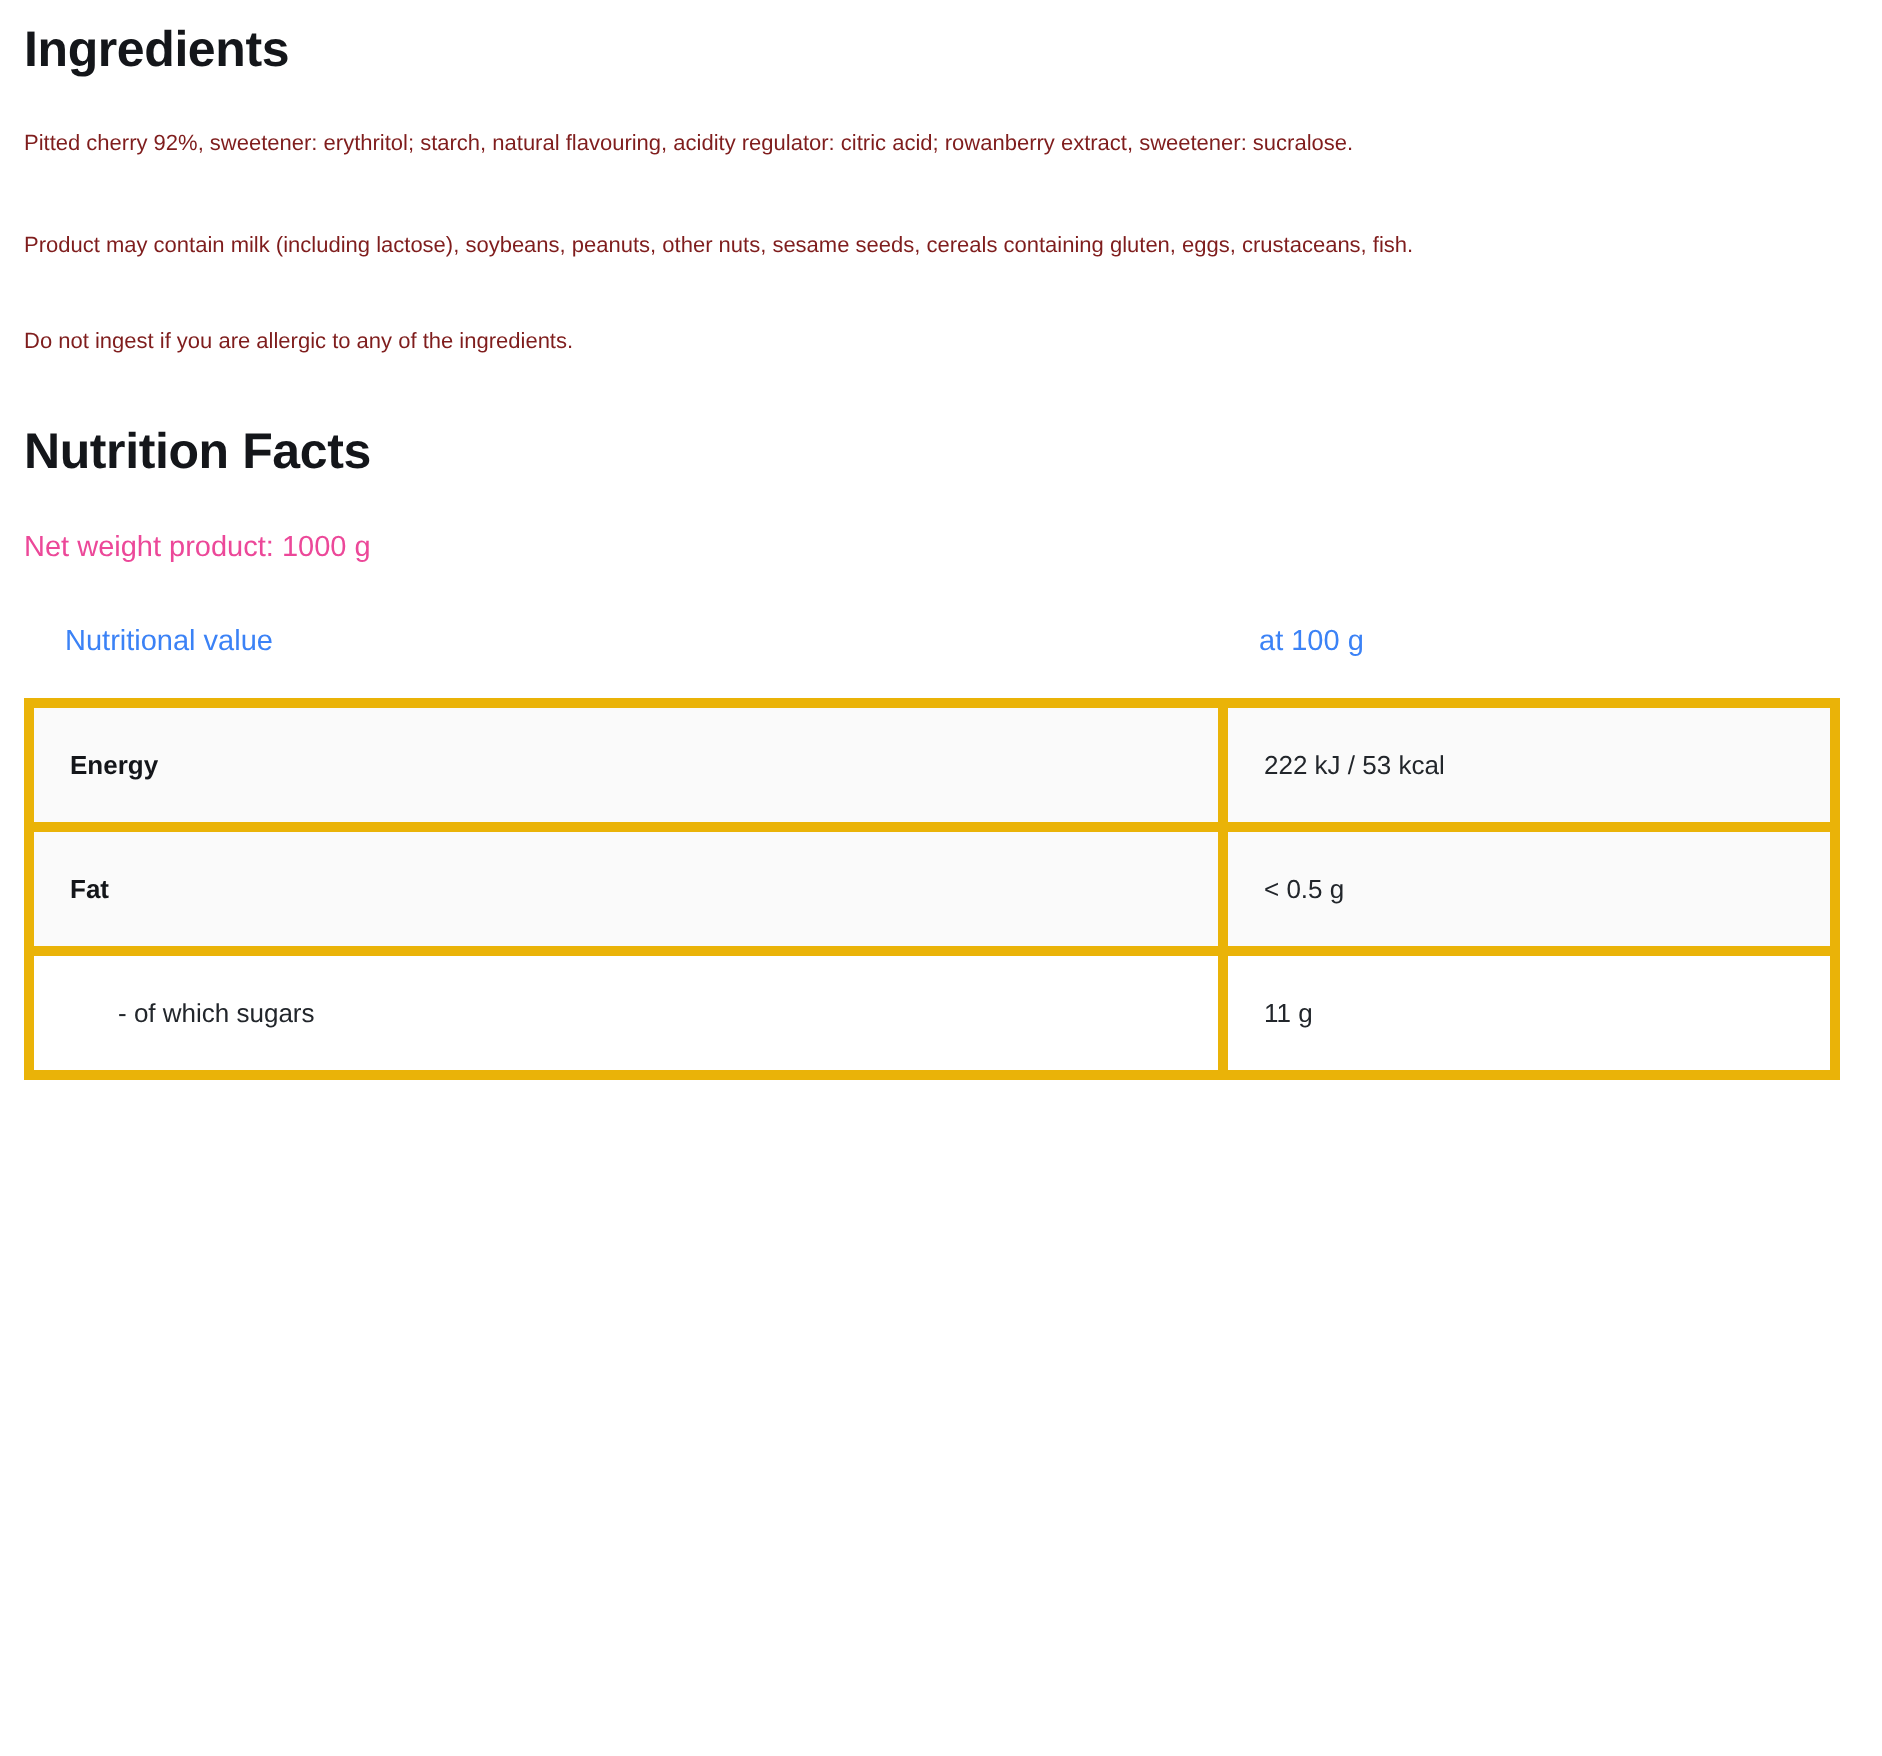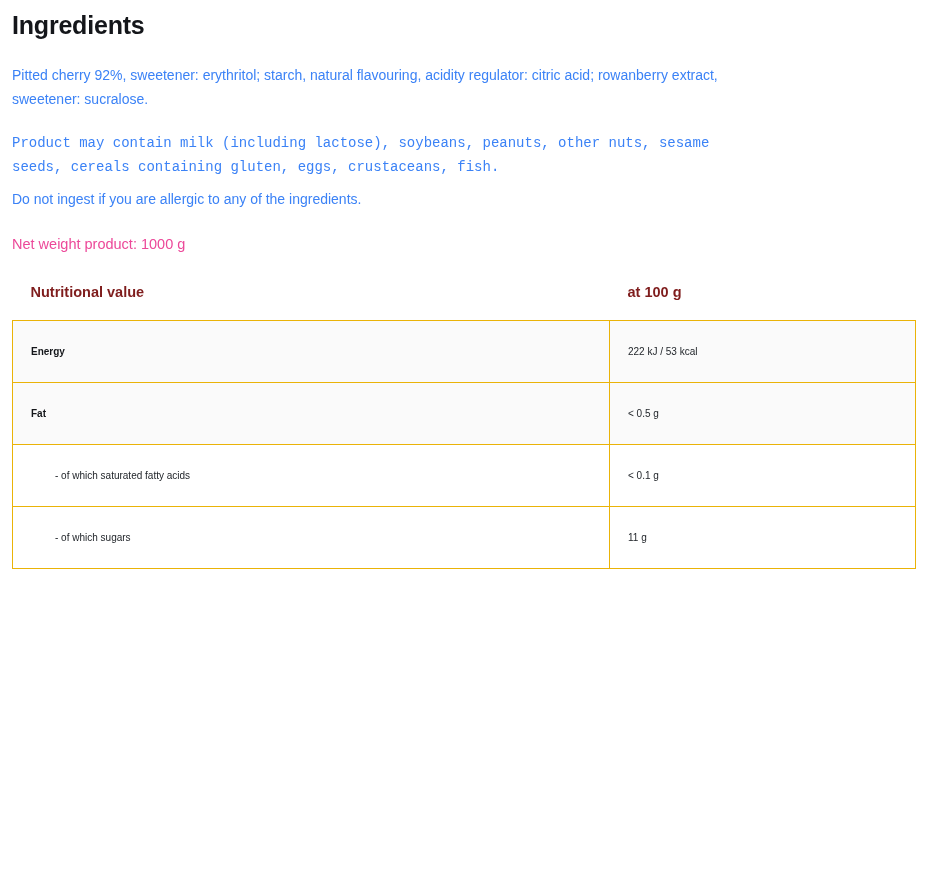--- a/index.html
+++ b/index.html
@@ -22,55 +22,55 @@
   h2.section-title {
     font-size: 25px;
     line-height: 1.2;
     font-weight: bold;
     color: #14161a;
     margin: 0;
     letter-spacing: -0.2px;
   }
   #ingredients-title { padding-top: 10px; }
   .paragraph {
-    font-size: 14px;
+    font-size: 11px;
     line-height: 1.72;
-    color: #3b82f6;
+    color: #7f1d1d;
     margin: 0;
     max-width: 890px;
   }
   .p-gap-1 { margin-top: 23px; }
-  .p-gap-2 { margin-top: 20px; font-family: Liberation Mono, monospace; }
-  .p-gap-3 { margin-top: 8px; }
+  .p-gap-2 { margin-top: 32px; }
+  .p-gap-3 { margin-top: 29px; }
   #nutrition-title { margin-top: 30px; }
   .netweight {
     font-size: 14.5px;
     line-height: 1.6;
     color: #ec4899;
     margin-top: 22px;
   }
   table.nutrition-table {
     margin-top: 21px;
     width: 903px;
     border-collapse: collapse;
     table-layout: fixed;
   }
   table.nutrition-table th {
     text-align: left;
     font-size: 14.5px;
-    font-weight: bold;
-    color: #7f1d1d;
+    font-weight: normal;
+    color: #3b82f6;
     padding: 6px 18px 20px 18px;
     border: none;
     background: transparent;
   }
   table.nutrition-table td {
-    font-size: 10px;
+    font-size: 13px;
     color: #22262b;
-    border: 1px solid #eab308;
+    border: 5px solid #eab308;
     height: 62px;
     vertical-align: middle;
     padding: 8px 18px;
   }
   table.nutrition-table tr.odd-row td {
     background: #fafafa;
   }
   table.nutrition-table tr.even-row td {
     background: #ffffff;
   }
@@ -91,20 +91,21 @@
 <div class="page">
 
   <h2 class="section-title" id="ingredients-title">Ingredients</h2>
 
   <p class="paragraph p-gap-1">Pitted cherry 92%, sweetener: erythritol; starch, natural flavouring, acidity regulator: citric acid; rowanberry extract, sweetener: sucralose.</p>
 
   <p class="paragraph p-gap-2">Product may contain milk (including lactose), soybeans, peanuts, other nuts, sesame seeds, cereals containing gluten, eggs, crustaceans, fish.</p>
 
   <p class="paragraph p-gap-3">Do not ingest if you are allergic to any of the ingredients.</p>
 
+  <h2 class="section-title" id="nutrition-title">Nutrition Facts</h2>
 
   <div class="netweight">Net weight product: 1000 g</div>
 
   <table class="nutrition-table">
     <colgroup>
       <col class="c1">
       <col class="c2">
     </colgroup>
     <thead>
       <tr>
@@ -115,23 +116,19 @@
     <tbody>
       <tr class="odd-row">
         <td class="label-cell"><span class="lbl-bold">Energy</span></td>
         <td class="value-cell">222 kJ / 53 kcal</td>
       </tr>
       <tr class="odd-row">
         <td class="label-cell"><span class="lbl-bold">Fat</span></td>
         <td class="value-cell">&lt; 0.5 g</td>
       </tr>
       <tr class="even-row">
-        <td class="label-cell"><span class="lbl-indent">- of which saturated fatty acids</span></td>
-        <td class="value-cell">&lt; 0.1 g</td>
-      </tr>
-      <tr class="even-row">
         <td class="label-cell"><span class="lbl-indent">- of which sugars</span></td>
         <td class="value-cell">11 g</td>
       </tr>
     </tbody>
   </table>
 
 </div>
 
 </body></html>

